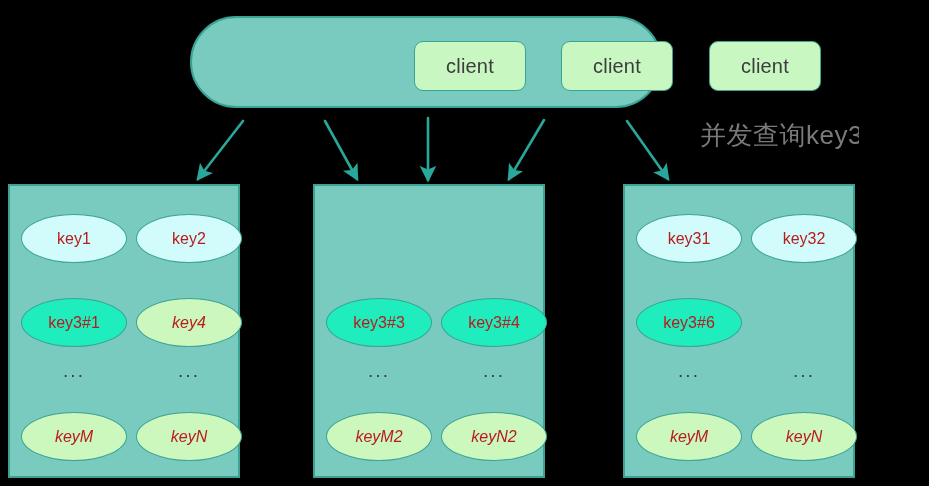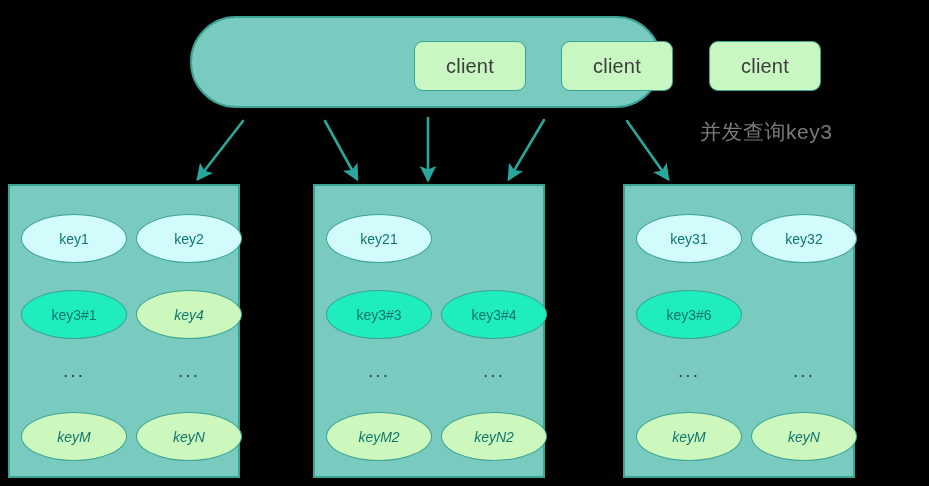--- a/index.html
+++ b/index.html
@@ -50,21 +50,21 @@
   .client-box.c0 { left: 222px; }
   .client-box.c1 { left: 369px; }
   .client-box.c2 { left: 517px; }
 
   
   .annotation {
     position: absolute;
     left: 700px;
     top: 110px;
     color: #7a7a7a;
-    font-size: 21px;
+    font-size: 26px;
     white-space: nowrap;
     letter-spacing: 0.5px;
   }
 
   
   .arrows {
     position: absolute;
     left: 0;
     top: 0;
     width: 929px;
@@ -88,28 +88,28 @@
   .oval {
     position: absolute;
     width: 106px;
     height: 49px;
     border: 1.6px solid #3aa394;
     border-radius: 50% / 50%;
     box-sizing: border-box;
     display: flex;
     align-items: center;
     justify-content: center;
-    color: #0f766e;
-    font-size: 14px;
+    color: #b91c1c;
+    font-size: 16px;
     white-space: nowrap;
   }
   .oval.col-l { left: 11px; }
   .oval.col-r { left: 126px; }
   .oval.row-0 { top: 28px; }
-  .oval.row-1 { top: 104px; }
+  .oval.row-1 { top: 112px; }
   .oval.row-3 { top: 226px; }
 
   .fill-cyan  { background: #d2fbfb; }
   .fill-green { background: #ccf7bd; font-style: italic; }
   .fill-hl    { background: #1fedbe; }
 
   .dots {
     position: absolute;
     top: 180px;
     width: 106px;
@@ -154,21 +154,20 @@
       <div class="oval col-l row-0 fill-cyan">key1</div>
       <div class="oval col-r row-0 fill-cyan">key2</div>
       <div class="oval col-l row-1 fill-hl">key3#1</div>
       <div class="oval col-r row-1 fill-green">key4</div>
       <div class="dots col-l">...</div>
       <div class="dots col-r">...</div>
       <div class="oval col-l row-3 fill-green">keyM</div>
       <div class="oval col-r row-3 fill-green">keyN</div>
     </div>
   <div class="shard s1">
-      <div class="oval col-l row-0 fill-cyan">key21</div>
       <div class="oval col-l row-1 fill-hl">key3#3</div>
       <div class="oval col-r row-1 fill-hl">key3#4</div>
       <div class="dots col-l">...</div>
       <div class="dots col-r">...</div>
       <div class="oval col-l row-3 fill-green">keyM2</div>
       <div class="oval col-r row-3 fill-green">keyN2</div>
     </div>
   <div class="shard s2">
       <div class="oval col-l row-0 fill-cyan">key31</div>
       <div class="oval col-r row-0 fill-cyan">key32</div>

